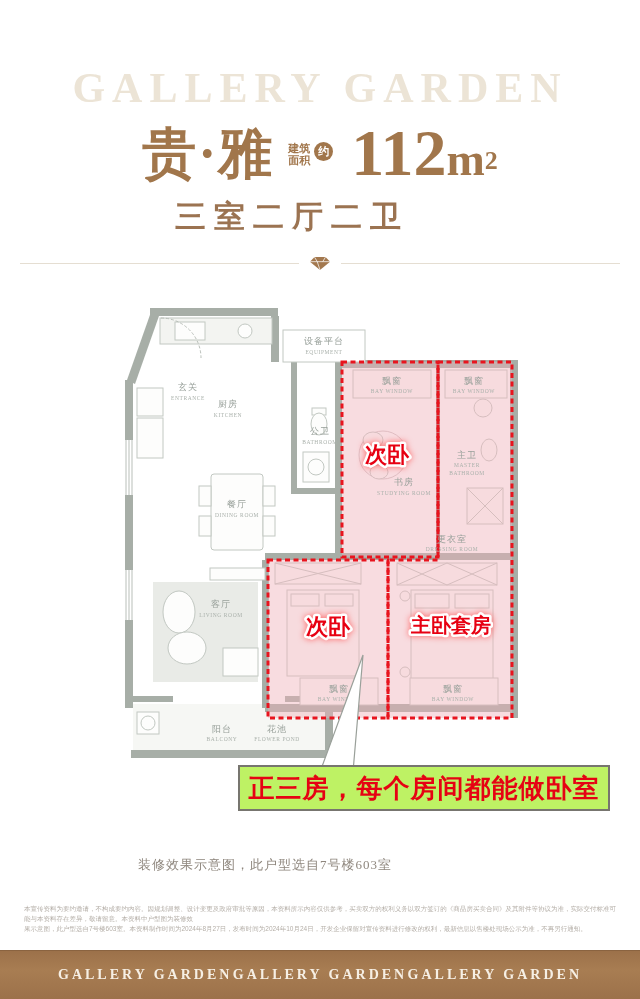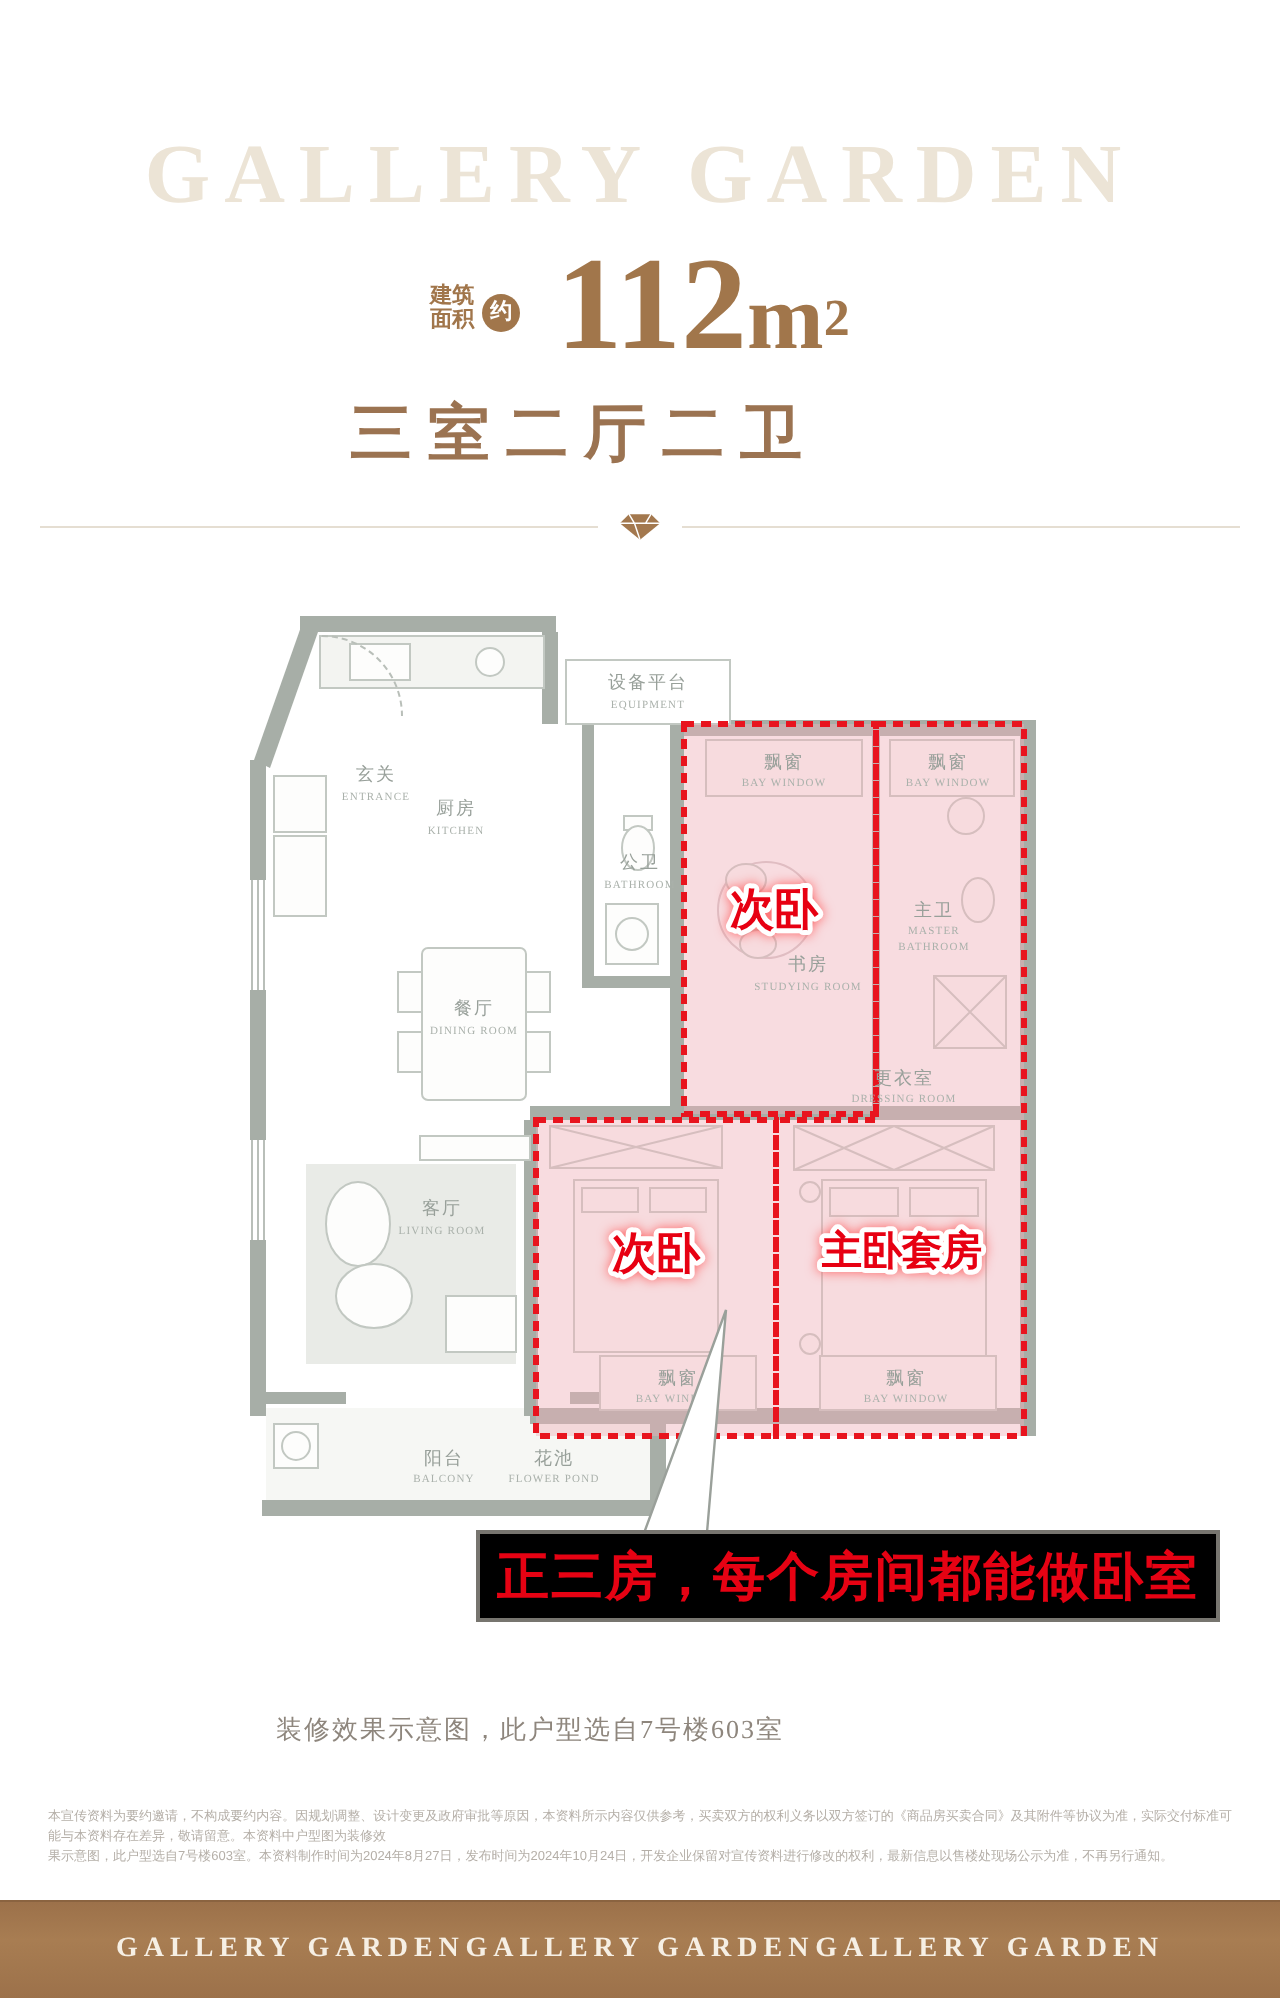--- a/index.html
+++ b/index.html
@@ -10,21 +10,21 @@
   
   .watermark{
     position:absolute;top:64px;left:0;width:640px;text-align:center;
     font-size:42px;font-weight:600;letter-spacing:7px;color:#ece4d6;white-space:nowrap;
   }
   .title-row{
     position:absolute;top:116px;left:0;width:640px;height:76px;
     display:flex;align-items:center;justify-content:center;gap:14px;
   }
   .apt-name{font-size:54px;font-weight:700;color:#a1764b;letter-spacing:2px;}
-  .area-group{display:flex;align-items:flex-end;gap:4px;}
+  .area-group{display:flex;align-items:flex-start;gap:4px;}
   .area-label{font-size:11px;line-height:12px;color:#a1764b;font-weight:600;}
   .approx-badge{
     width:19px;height:19px;border-radius:50%;background:#a1764b;color:#fff;
     font-size:11px;line-height:19px;text-align:center;font-weight:600;
   }
   .area-value{font-size:66px;font-weight:700;color:#a1764b;line-height:60px;margin-left:4px;}
   .area-unit{font-size:46px;font-weight:600;color:#a1764b;}
   .area-sup{font-size:26px;font-weight:600;color:#a1764b;vertical-align:super;line-height:0;}
   .subtitle{
     position:absolute;top:196px;left:0;width:584px;text-align:center;
@@ -40,21 +40,21 @@
   .room-cn{font-size:9px;fill:#98a09a;letter-spacing:1px;}
   .room-en{font-size:5.5px;fill:#aab1ab;letter-spacing:.6px;}
   .hl-label{
     font-family:"Liberation Sans","DejaVu Sans",sans-serif;
     font-weight:bold;fill:#e70012;stroke:#ffffff;stroke-width:5px;
     paint-order:stroke;stroke-linejoin:round;
   }
   
   .callout{
     position:absolute;left:238px;top:765px;width:372px;height:46px;
-    background:#000000;border:2px solid #77756f;box-sizing:border-box;
+    background:#bef264;border:2px solid #77756f;box-sizing:border-box;
     display:flex;align-items:center;justify-content:center;
     font-family:"Liberation Sans","DejaVu Sans",sans-serif;
     font-size:26px;font-weight:bold;color:#e60213;letter-spacing:1px;white-space:nowrap;
   }
   .caption{
     position:absolute;top:856px;left:0;width:530px;text-align:center;
     font-size:13px;color:#8e867d;letter-spacing:1px;
   }
   .disclaimer{
     position:absolute;top:904px;left:24px;width:592px;
@@ -72,20 +72,21 @@
   .footer .logo{
     color:#f6efe4;font-size:14px;font-weight:600;letter-spacing:3px;white-space:nowrap;
   }
 </style>
 </head>
 <body>
 
 <div class="watermark">GALLERY GARDEN</div>
 
 <div class="title-row">
+  <span class="apt-name">贵·雅</span>
   <span class="area-group">
     <span class="area-label">
       <span>建筑</span><br>
       <span>面积</span>
     </span>
     <span class="approx-badge">约</span>
   </span>
   <span>
     <span class="area-value">112</span><span class="area-unit">m</span><span class="area-sup">2</span>
   </span>

